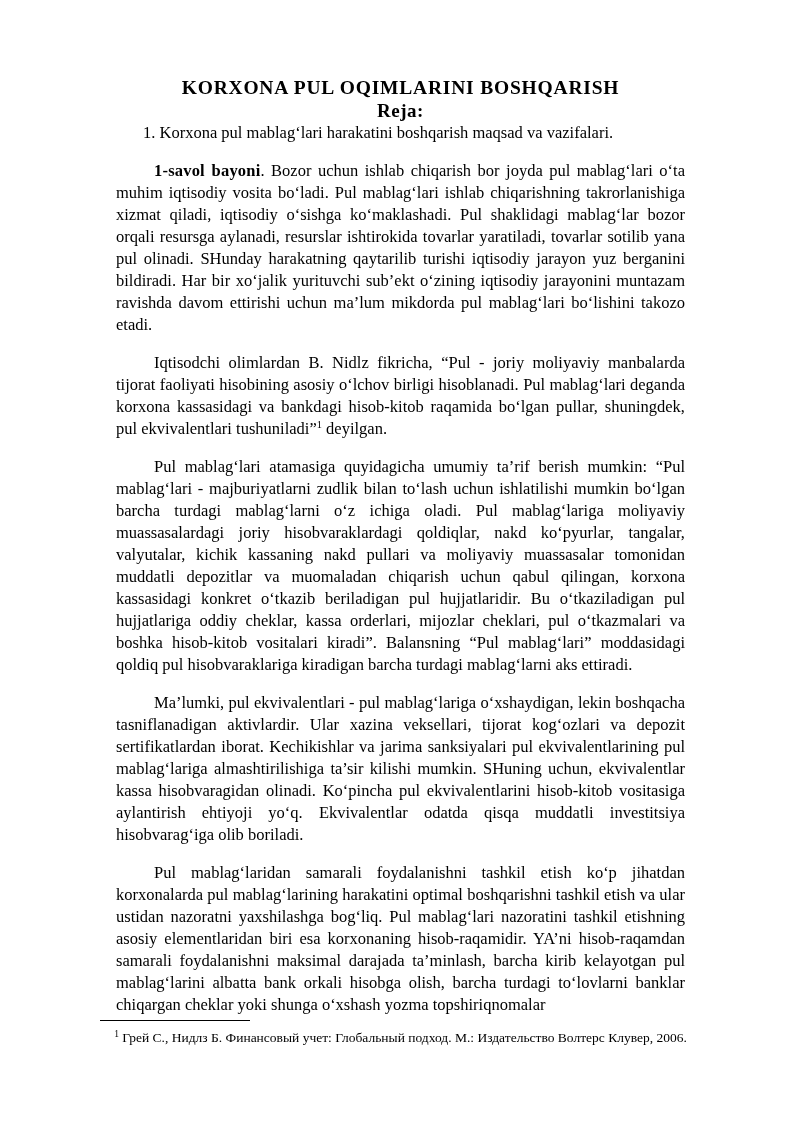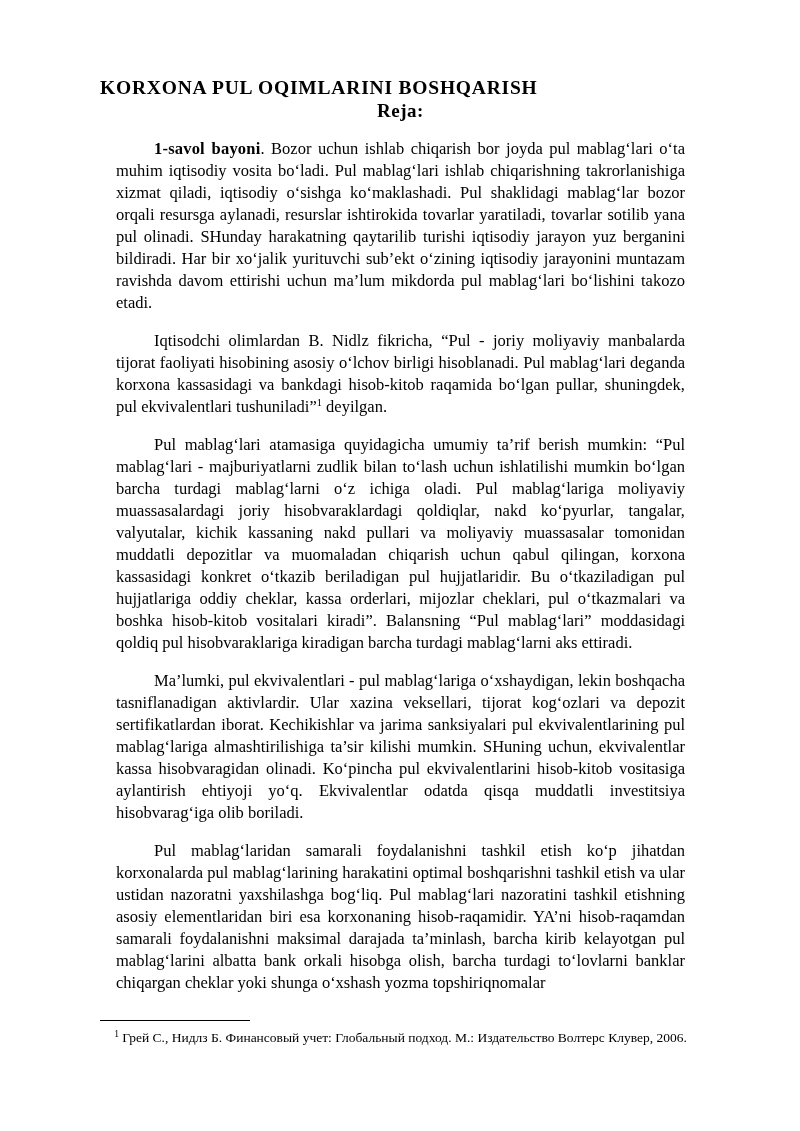--- a/index.html
+++ b/index.html
@@ -14,21 +14,21 @@
     color: #000000;
     overflow: hidden;
   }
   .content {
     position: absolute;
     left: 100px;
     top: 76px;
     width: 601px;
   }
   .doc-title {
-    text-align: left;
+    text-align: center;
     font-weight: bold;
     font-size: 19.5px;
     line-height: 23px;
     letter-spacing: 0.8px;
   }
   .doc-subtitle {
     text-align: center;
     font-weight: bold;
     font-size: 19px;
     line-height: 23px;
@@ -83,20 +83,21 @@
 <body>
 
 <div class="page">
   <div class="content">
 
     <div class="doc-title">KORXONA PUL OQIMLARINI BOSHQARISH</div>
 
     <div class="doc-subtitle">Reja:</div>
 
     <div class="plan">
+      <div class="plan-item">1. Korxona pul mablag‘lari harakatini boshqarish maqsad va vazifalari.</div>
     </div>
 
     <div class="body-text">
       <p class="para"><b>1-savol bayoni</b><span>. Bozor uchun ishlab chiqarish bor joyda pul mablag‘lari o‘ta muhim iqtisodiy vosita bo‘ladi. Pul mablag‘lari ishlab chiqarishning takrorlanishiga xizmat qiladi, iqtisodiy o‘sishga ko‘maklashadi. Pul shaklidagi mablag‘lar bozor orqali resursga aylanadi, resurslar ishtirokida tovarlar yaratiladi, tovarlar sotilib yana pul olinadi. SHunday harakatning qaytarilib turishi iqtisodiy jarayon yuz berganini bildiradi. Har bir xo‘jalik yurituvchi sub’ekt o‘zining iqtisodiy jarayonini muntazam ravishda davom ettirishi uchun ma’lum mikdorda pul mablag‘lari bo‘lishini takozo etadi.</span></p>
 
       <p class="para"><span>Iqtisodchi olimlardan B. Nidlz fikricha, “Pul - joriy moliyaviy manbalarda tijorat faoliyati hisobining asosiy o‘lchov birligi hisoblanadi. Pul mablag‘lari deganda korxona kassasidagi va bankdagi hisob-kitob raqamida bo‘lgan pullar, shuningdek, pul ekvivalentlari tushuniladi”</span><sup class="fnref">1</sup><span> deyilgan.</span></p>
 
       <p class="para">Pul mablag‘lari atamasiga quyidagicha umumiy ta’rif berish mumkin: “Pul mablag‘lari - majburiyatlarni zudlik bilan to‘lash uchun ishlatilishi mumkin bo‘lgan barcha turdagi mablag‘larni o‘z ichiga oladi. Pul mablag‘lariga moliyaviy muassasalardagi joriy hisobvaraklardagi qoldiqlar, nakd ko‘pyurlar, tangalar, valyutalar, kichik kassaning nakd pullari va moliyaviy muassasalar tomonidan muddatli depozitlar va muomaladan chiqarish uchun qabul qilingan, korxona kassasidagi konkret o‘tkazib beriladigan pul hujjatlaridir. Bu o‘tkaziladigan pul hujjatlariga oddiy cheklar, kassa orderlari, mijozlar cheklari, pul o‘tkazmalari va boshka hisob-kitob vositalari kiradi”. Balansning “Pul mablag‘lari” moddasidagi qoldiq pul hisobvaraklariga kiradigan barcha turdagi mablag‘larni aks ettiradi.</p>
 
       <p class="para">Ma’lumki, pul ekvivalentlari - pul mablag‘lariga o‘xshaydigan, lekin boshqacha tasniflanadigan aktivlardir. Ular xazina veksellari, tijorat kog‘ozlari va depozit sertifikatlardan iborat. Kechikishlar va jarima sanksiyalari pul ekvivalentlarining pul mablag‘lariga almashtirilishiga ta’sir kilishi mumkin. SHuning uchun, ekvivalentlar kassa hisobvaragidan olinadi. Ko‘pincha pul ekvivalentlarini hisob-kitob vositasiga aylantirish ehtiyoji yo‘q. Ekvivalentlar odatda qisqa muddatli investitsiya hisobvarag‘iga olib boriladi.</p>

